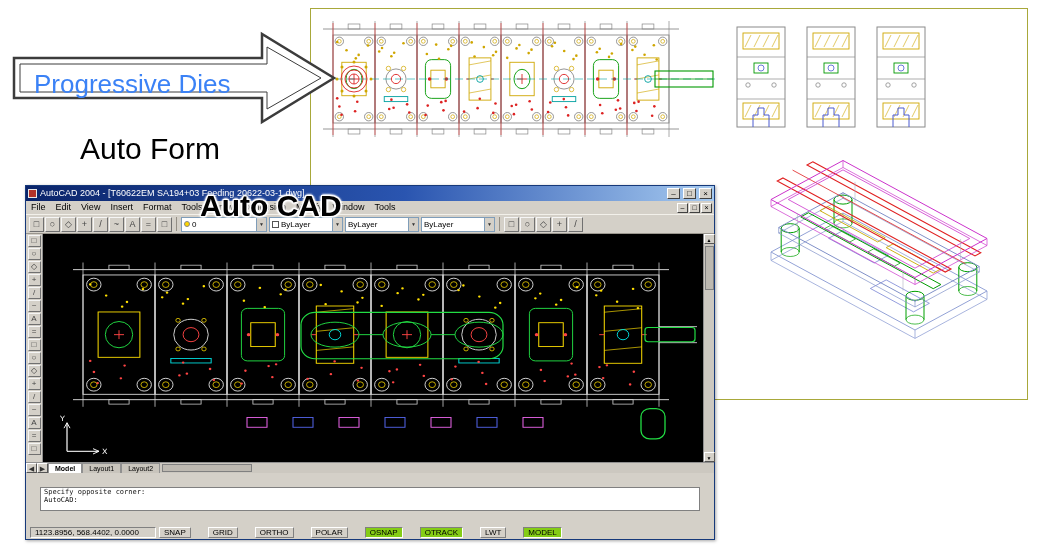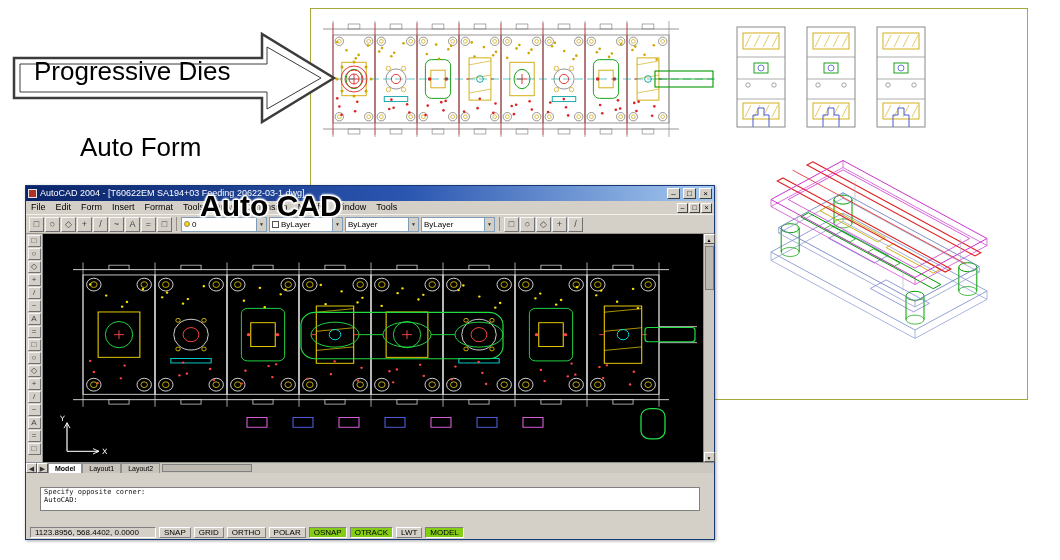--- a/index.html
+++ b/index.html
@@ -7,22 +7,22 @@
     font-family:"Liberation Sans",sans-serif}
   .stage{position:relative;width:1060px;height:560px;background:#fff}
 
   
   .panel{position:absolute;left:310px;top:8px;width:718px;height:392px;
     border:1px solid #a8a83a;background:#fff;z-index:1}
   .panel svg{position:absolute}
 
   
   .arrow-wrap{position:absolute;left:10px;top:28px;width:340px;height:100px;z-index:3}
-  .arrow-label{position:absolute;left:34px;top:56px;font-size:26px;color:#000000;z-index:4;white-space:nowrap}
-  .autoform-label{position:absolute;left:80px;top:132px;font-size:26px;color:#000;z-index:3;white-space:nowrap}
+  .arrow-label{position:absolute;left:34px;top:69px;font-size:26px;color:#3b82f6;z-index:4;white-space:nowrap}
+  .autoform-label{position:absolute;left:80px;top:132px;font-size:30px;color:#000;z-index:3;white-space:nowrap}
   .autocad-label{position:absolute;left:200px;top:189px;font-size:30px;font-weight:bold;color:#000000;z-index:6;
     text-shadow:-2px 0 2px #fff,2px 0 2px #fff,0 -2px 2px #fff,0 2px 2px #fff,-1px -1px 0 #fff,1px 1px 0 #fff,1px -1px 0 #fff,-1px 1px 0 #fff;
     white-space:nowrap}
 
   
   .acad{position:absolute;left:25px;top:185px;width:690px;height:355px;z-index:2;
     background:#d4d0c8;border:1px solid #16397a;display:flex;flex-direction:column;
     box-shadow:1px 1px 3px rgba(0,0,0,.35)}
   .titlebar{height:15px;flex:0 0 auto;display:flex;align-items:center;gap:3px;padding:0 2px;
     background:linear-gradient(90deg,#0a246a,#2a55b0 55%,#a6caf0)}
@@ -468,21 +468,21 @@
       <div class="title-text">AutoCAD 2004 - [T60622EM SA194+03 Feeding 20622-03-1.dwg]</div>
       <div class="winbtn">–</div>
       <div class="winbtn">□</div>
       <div class="winbtn">×</div>
     </div>
 
     <div class="menubar">
       <div class="menus" id="menu-items">
           <span class="menu-item">File</span>
           <span class="menu-item">Edit</span>
-          <span class="menu-item">Form</span>
+          <span class="menu-item">View</span>
           <span class="menu-item">Insert</span>
           <span class="menu-item">Format</span>
           <span class="menu-item">Tools</span>
           <span class="menu-item">Draw</span>
           <span class="menu-item">Dimension</span>
           <span class="menu-item">Modify</span>
           <span class="menu-item">Window</span>
           <span class="menu-item">Tools</span>
         </div>
       <div class="docbtns">
@@ -826,21 +826,21 @@
       </div>
     </div>
 
     <div class="cmdarea" id="cmdarea">
         <div>Specify opposite corner:</div>
         <div>AutoCAD:</div>
       </div>
 
     <div class="statusbar">
       <span class="coords">1123.8956, 568.4402, 0.0000</span>
-      <span id="toggles" style="display:flex;gap:3px">
+      <span id="toggles" style="display:flex;gap:17px">
           <span class="toggle">SNAP</span>
           <span class="toggle">GRID</span>
           <span class="toggle">ORTHO</span>
           <span class="toggle">POLAR</span>
           <span class="toggle on">OSNAP</span>
           <span class="toggle on">OTRACK</span>
           <span class="toggle">LWT</span>
           <span class="toggle on">MODEL</span>
         </span>
     </div>

